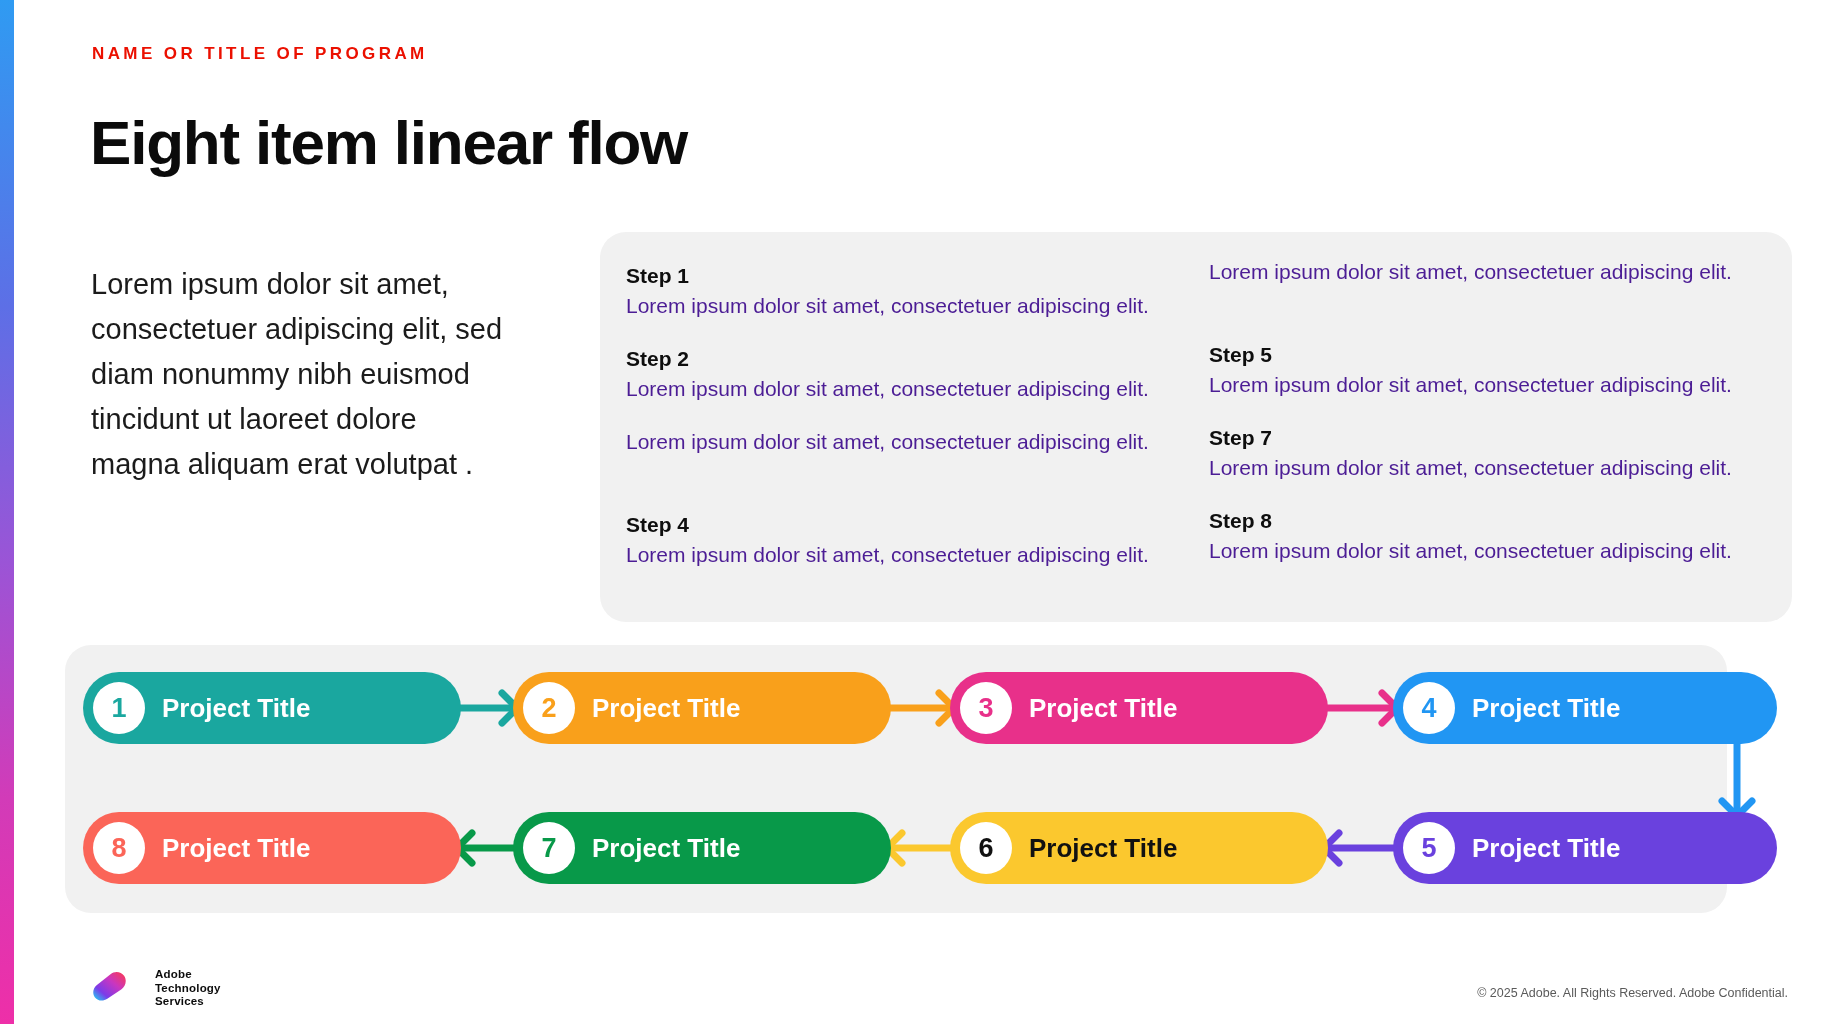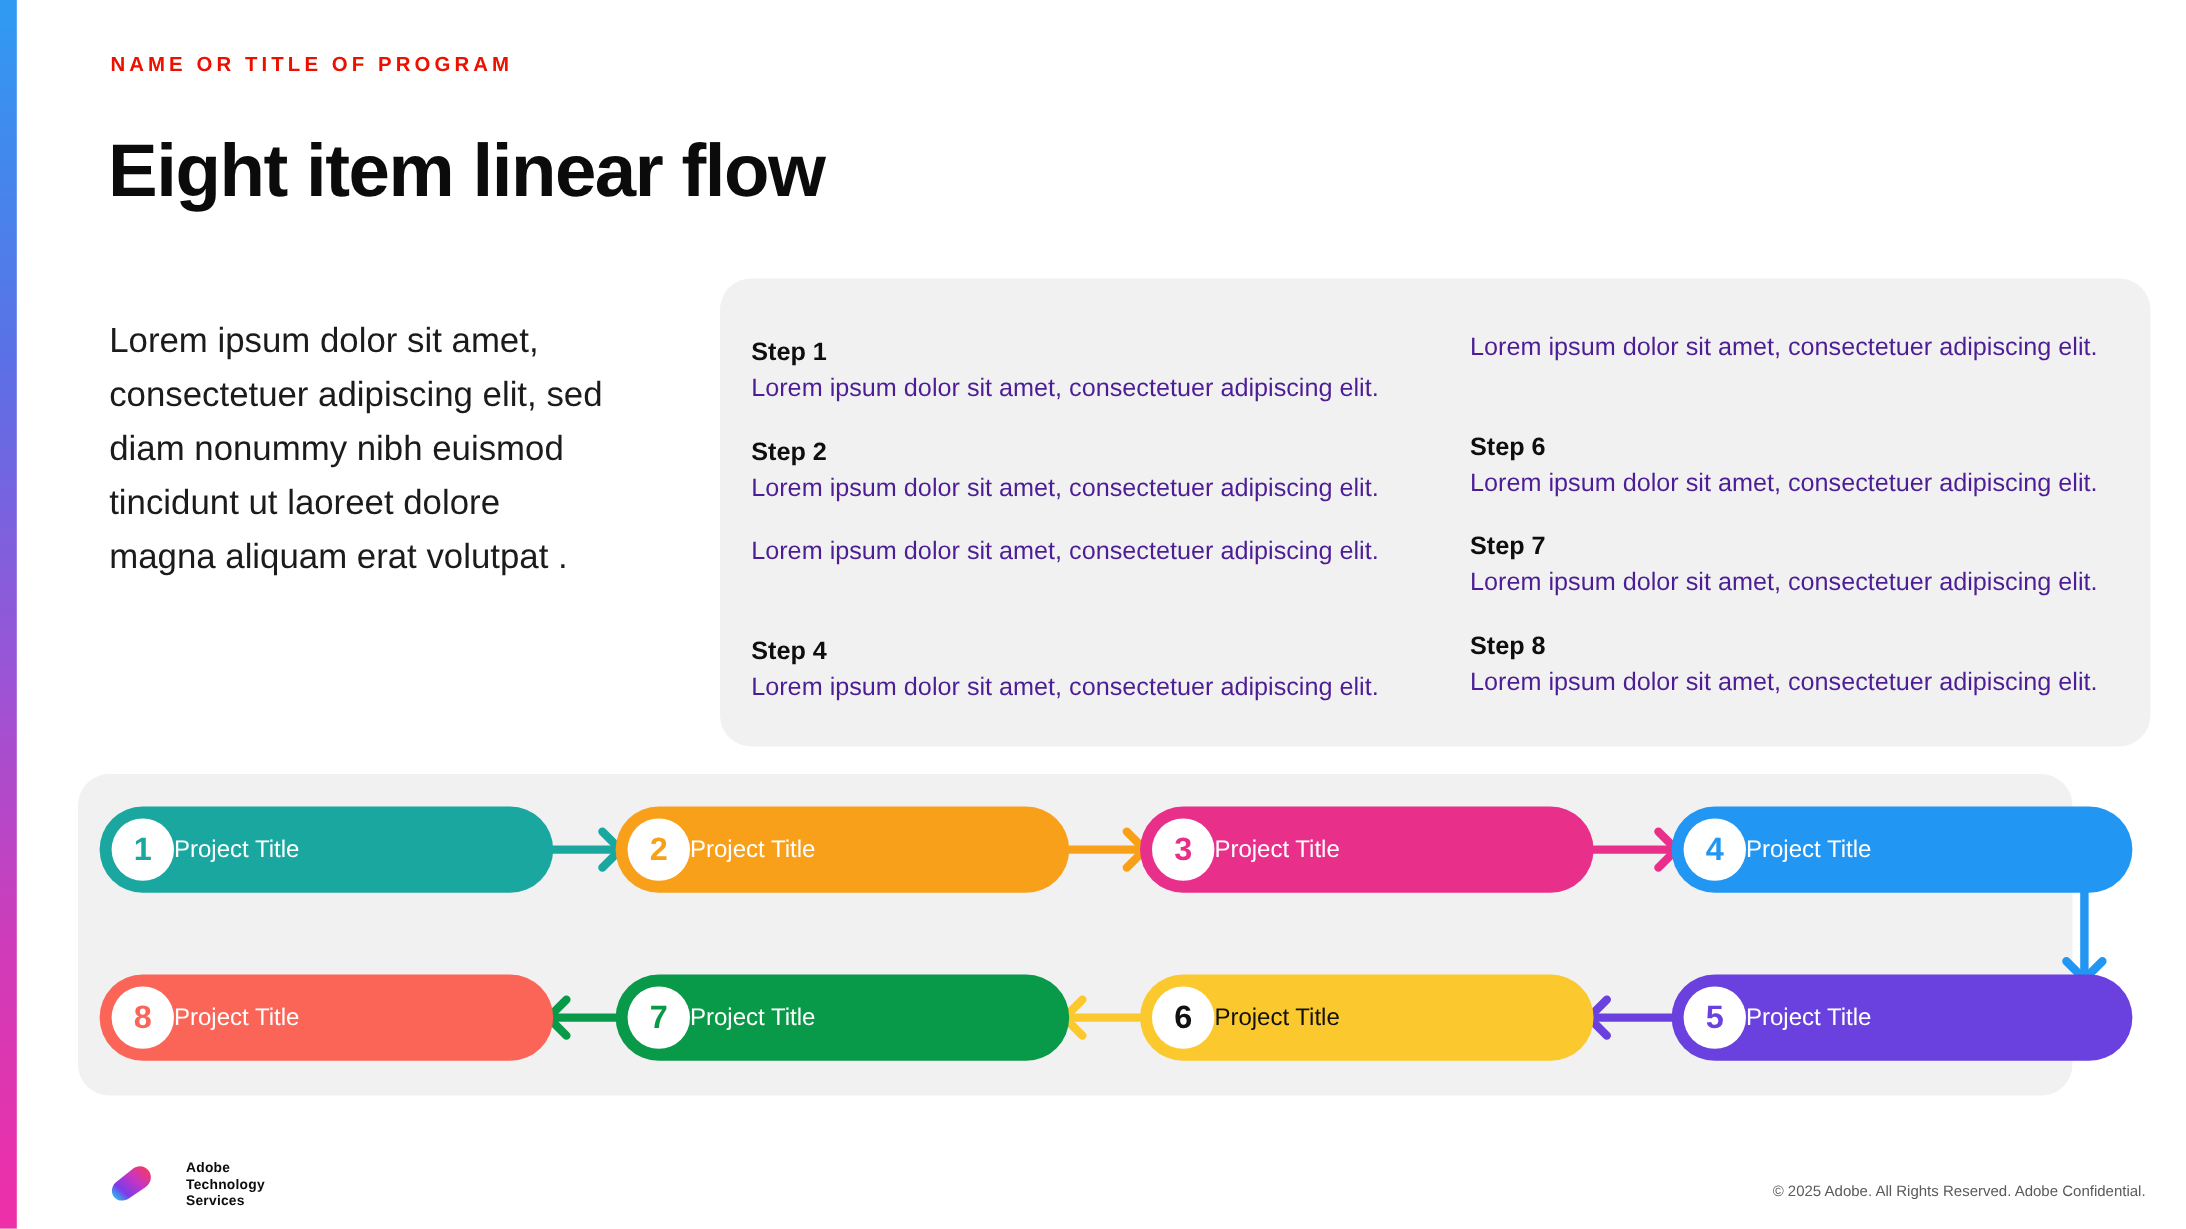--- a/index.html
+++ b/index.html
@@ -48,26 +48,26 @@
   }
 
   
   #steps-panel {
     position: absolute; left: 600px; top: 232px;
     width: 1192px; height: 390px;
     background: #F1F1F1;
     border-radius: 26px;
   }
   #steps-grid {
-    position: absolute; left: 26px; top: 50px;
+    position: absolute; left: 26px; top: 32px;
     width: 1140px;
     display: grid;
     grid-template-columns: 583px 557px;
     grid-auto-rows: 83px;
-    column-gap: 16px;
+    column-gap: 0;
   }
   .step-item { padding-right: 20px; }
   .step-item .step-head {
     font-size: 21px; font-weight: bold;
     color: #0E0E0E;
     margin-bottom: 6px;
   }
   .step-item .step-body {
     font-size: 21px;
     color: #4c1d95;
@@ -95,22 +95,23 @@
   .pill .badge {
     width: 52px; height: 52px;
     margin-left: 10px;
     border-radius: 50%;
     background: #ffffff;
     display: flex; align-items: center; justify-content: center;
     font-size: 27px; font-weight: bold;
     flex: 0 0 auto;
   }
   .pill .plabel {
-    font-size: 20px;
-    font-weight: normal;
+    margin-left: 17px;
+    font-size: 26px;
+    font-weight: bold;
     white-space: nowrap;
   }
 
   
   #logo-wrap {
     position: absolute; left: 92px; top: 968px;
     display: flex; align-items: center; gap: 25px;
   }
   #logo-mark { width: 38px; height: 34px; flex: 0 0 auto; }
   #logo-text {
@@ -145,21 +146,21 @@
       </div>
       <div class="step-item col-right">
         <div class="step-body">Lorem ipsum dolor sit amet, consectetuer adipiscing elit.</div>
       </div>
 
       <div class="step-item col-left">
         <div class="step-head">Step 2</div>
         <div class="step-body">Lorem ipsum dolor sit amet, consectetuer adipiscing elit.</div>
       </div>
       <div class="step-item col-right">
-        <div class="step-head">Step 6</div>
+        <div class="step-head">Step 5</div>
         <div class="step-body">Lorem ipsum dolor sit amet, consectetuer adipiscing elit.</div>
       </div>
 
       <div class="step-item col-left">
         <div class="step-body">Lorem ipsum dolor sit amet, consectetuer adipiscing elit.</div>
       </div>
       <div class="step-item col-right">
         <div class="step-head">Step 7</div>
         <div class="step-body">Lorem ipsum dolor sit amet, consectetuer adipiscing elit.</div>
       </div>

